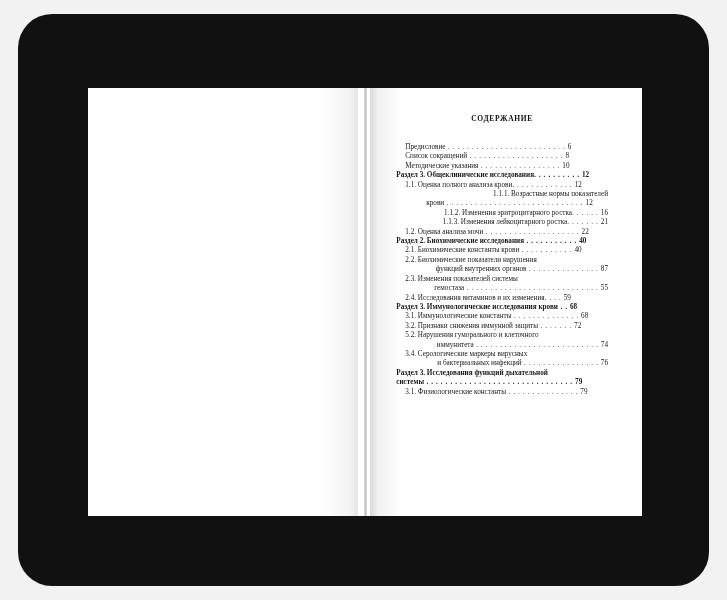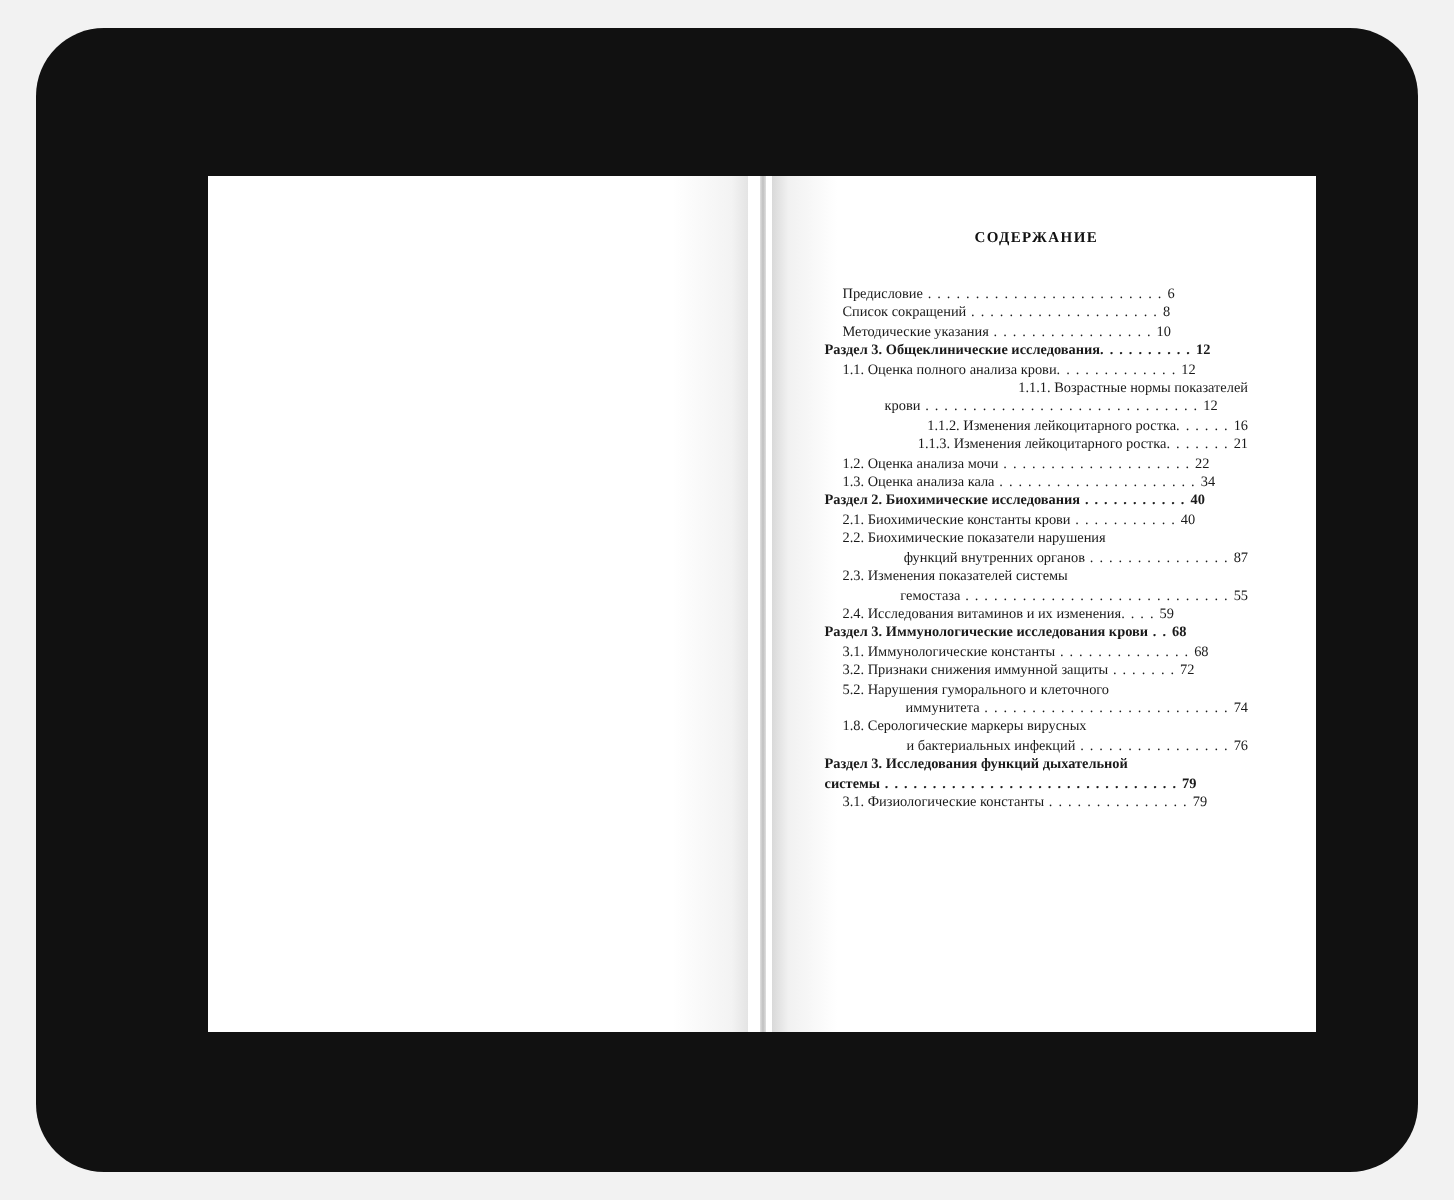--- a/index.html
+++ b/index.html
@@ -26,21 +26,21 @@
     left: 18px;
     top: 14px;
     width: 691px;
     height: 572px;
     background: #111111;
     border-radius: 34px;
   }
   
   .book {
     position: absolute;
-    left: 104px;
+    left: 88px;
     top: 88px;
     width: 554px;
     height: 428px;
     background: #ffffff;
     display: flex;
     flex-direction: row;
     gap: 12px;
   }
   .page {
     position: relative;
@@ -116,37 +116,36 @@
     <div class="page page-right">
       <div class="toc-title">СОДЕРЖАНИЕ</div>
       <div class="toc">
           <div class="toc-entry lvl1"><span class="txt">Предисловие</span><span class="leader"> . . . . . . . . . . . . . . . . . . . . . . . . . </span><span class="pg">6</span></div>
           <div class="toc-entry lvl1"><span class="txt">Список сокращений</span><span class="leader"> . . . . . . . . . . . . . . . . . . . . </span><span class="pg">8</span></div>
           <div class="toc-entry lvl1"><span class="txt">Методические указания</span><span class="leader"> . . . . . . . . . . . . . . . . . </span><span class="pg">10</span></div>
           <div class="toc-entry lvl0 bold"><span class="txt">Раздел 3. Общеклинические исследования</span><span class="leader">. . . . . . . . . . </span><span class="pg">12</span></div>
           <div class="toc-entry lvl1"><span class="txt">1.1. Оценка полного анализа крови</span><span class="leader">. . . . . . . . . . . . . </span><span class="pg">12</span></div>
           <div class="toc-entry lvl2"><span class="txt">1.1.1. Возрастные нормы показателей</span></div>
           <div class="toc-entry lvl3"><span class="txt">крови</span><span class="leader"> . . . . . . . . . . . . . . . . . . . . . . . . . . . . . </span><span class="pg">12</span></div>
-          <div class="toc-entry lvl2"><span class="txt">1.1.2. Изменения лейкоцитарного ростка</span><span class="leader">. . . . . . </span><span class="pg">16</span></div>
+          <div class="toc-entry lvl2"><span class="txt">1.1.2. Изменения эритроцитарного ростка</span><span class="leader">. . . . . . </span><span class="pg">16</span></div>
           <div class="toc-entry lvl2"><span class="txt">1.1.3. Изменения лейкоцитарного ростка</span><span class="leader">. . . . . . . </span><span class="pg">21</span></div>
           <div class="toc-entry lvl1"><span class="txt">1.2. Оценка анализа мочи</span><span class="leader"> . . . . . . . . . . . . . . . . . . . . </span><span class="pg">22</span></div>
-          <div class="toc-entry lvl1"><span class="txt">1.3. Оценка анализа кала</span><span class="leader"> . . . . . . . . . . . . . . . . . . . . . </span><span class="pg">34</span></div>
           <div class="toc-entry lvl0 bold"><span class="txt">Раздел 2. Биохимические исследования</span><span class="leader"> . . . . . . . . . . . </span><span class="pg">40</span></div>
           <div class="toc-entry lvl1"><span class="txt">2.1. Биохимические константы крови</span><span class="leader"> . . . . . . . . . . . </span><span class="pg">40</span></div>
           <div class="toc-entry lvl1"><span class="txt">2.2. Биохимические показатели нарушения</span></div>
           <div class="toc-entry lvl2"><span class="txt">функций внутренних органов</span><span class="leader"> . . . . . . . . . . . . . . . </span><span class="pg">87</span></div>
           <div class="toc-entry lvl1"><span class="txt">2.3. Изменения показателей системы</span></div>
           <div class="toc-entry lvl2"><span class="txt">гемостаза</span><span class="leader"> . . . . . . . . . . . . . . . . . . . . . . . . . . . . </span><span class="pg">55</span></div>
           <div class="toc-entry lvl1"><span class="txt">2.4. Исследования витаминов и их изменения</span><span class="leader">. . . . </span><span class="pg">59</span></div>
           <div class="toc-entry lvl0 bold"><span class="txt">Раздел 3. Иммунологические исследования крови</span><span class="leader"> . . </span><span class="pg">68</span></div>
           <div class="toc-entry lvl1"><span class="txt">3.1. Иммунологические константы</span><span class="leader"> . . . . . . . . . . . . . . </span><span class="pg">68</span></div>
           <div class="toc-entry lvl1"><span class="txt">3.2. Признаки снижения иммунной защиты</span><span class="leader"> . . . . . . . </span><span class="pg">72</span></div>
           <div class="toc-entry lvl1"><span class="txt">5.2. Нарушения гуморального и клеточного</span></div>
           <div class="toc-entry lvl2"><span class="txt">иммунитета</span><span class="leader"> . . . . . . . . . . . . . . . . . . . . . . . . . . </span><span class="pg">74</span></div>
-          <div class="toc-entry lvl1"><span class="txt">1.8. Серологические маркеры вирусных</span></div>
+          <div class="toc-entry lvl1"><span class="txt">3.4. Серологические маркеры вирусных</span></div>
           <div class="toc-entry lvl2"><span class="txt">и бактериальных инфекций</span><span class="leader"> . . . . . . . . . . . . . . . . </span><span class="pg">76</span></div>
           <div class="toc-entry lvl0 bold"><span class="txt">Раздел 3. Исследования функций дыхательной</span></div>
           <div class="toc-entry lvl0 bold"><span class="txt">системы</span><span class="leader"> . . . . . . . . . . . . . . . . . . . . . . . . . . . . . . . </span><span class="pg">79</span></div>
           <div class="toc-entry lvl1"><span class="txt">3.1. Физиологические константы</span><span class="leader"> . . . . . . . . . . . . . . . </span><span class="pg">79</span></div>
         </div>
     </div>
   </div>
 </div>
 
 </body></html>

